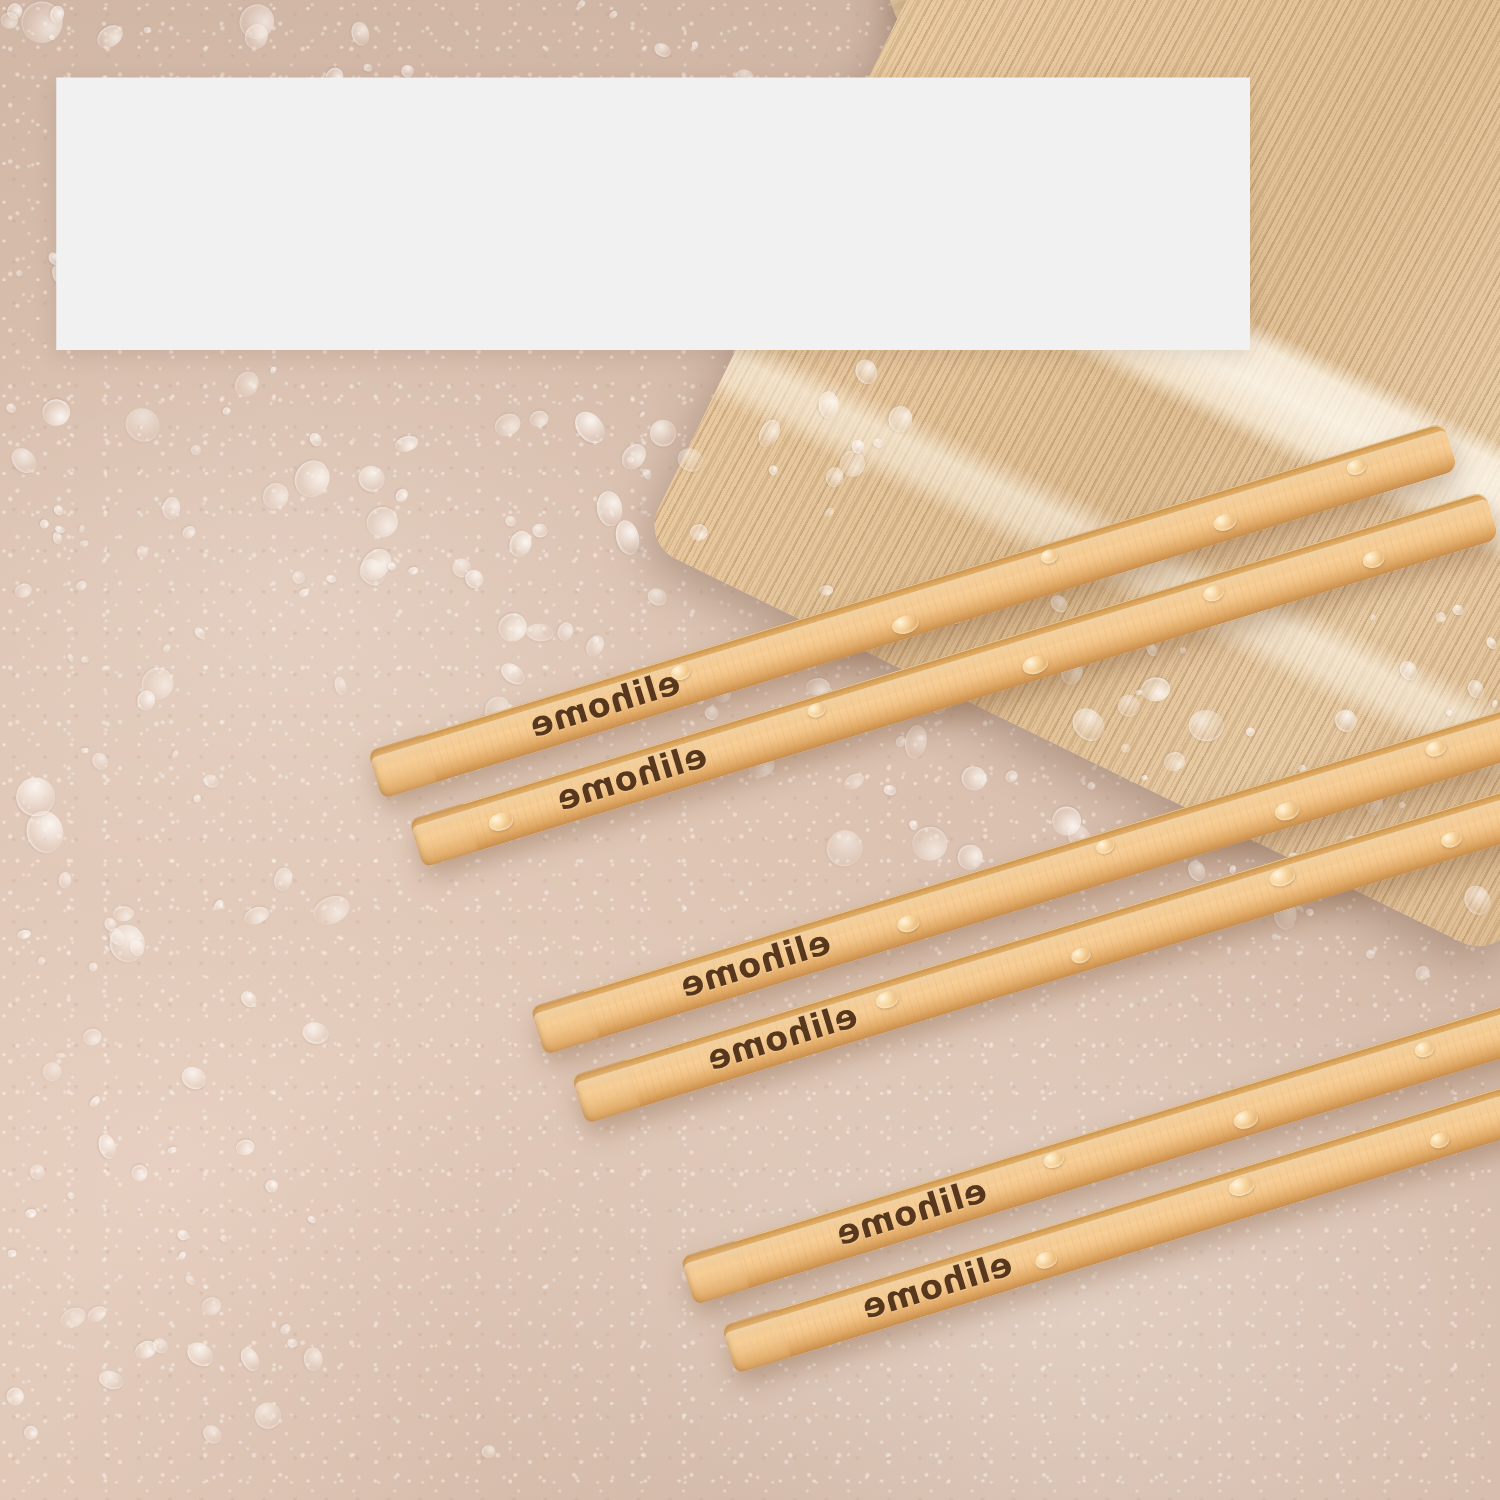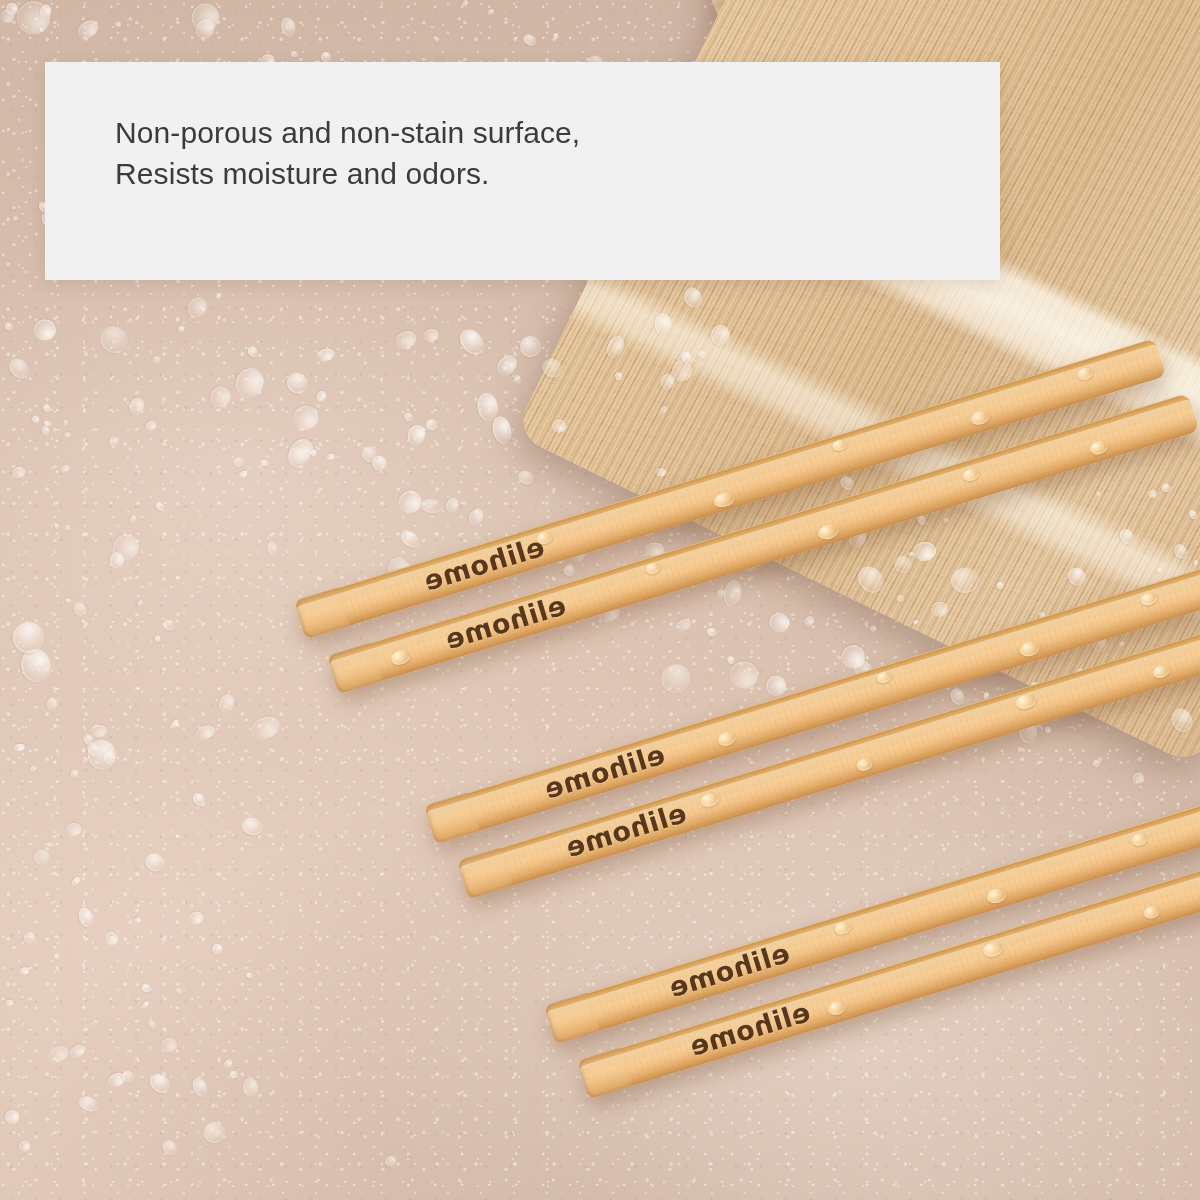--- a/index.html
+++ b/index.html
@@ -457,20 +457,16 @@
     <div class="tip"></div>
     <div class="gloss"></div>
     <div class="logo" style="left:112px;font-size:27px;">elihome</div>
     <div class="bead" style="left:255px;top:19px;width:18px;height:13px;"></div>
     <div class="bead" style="left:420px;top:8px;width:21px;height:14px;"></div>
     <div class="bead" style="left:585px;top:20px;width:16px;height:12px;"></div>
   </div>
 
   <div class="panel">
     <div class="panel-inner">
-      <p class="subline">
-        <span>Non-porous and non-stain surface,</span>
-        <span>Resists moisture and odors.</span>
-      </p>
     </div>
   </div>
 
 </div>
 
 </body></html>

